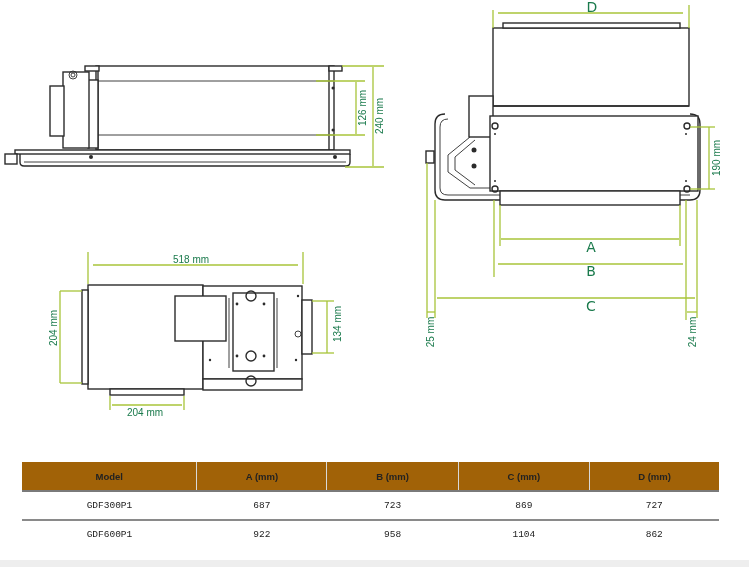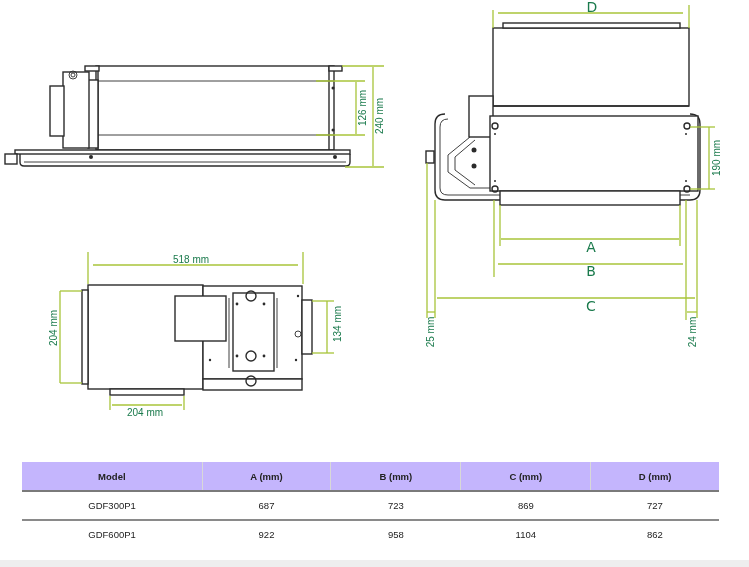--- a/index.html
+++ b/index.html
@@ -7,23 +7,23 @@
   #drawing { position: absolute; left: 0; top: 0; width: 749px; height: 455px; }
   .dim-text { font-family: "Liberation Sans", sans-serif; fill: #1a7a4c; font-size: 10px; }
   .dim-letter { font-family: "DejaVu Sans", sans-serif; fill: #1a7a4c; font-size: 14px; }
   .ln { stroke: #2b2b2b; fill: none; stroke-width: 1.4; }
   .ln-thin { stroke: #2b2b2b; fill: none; stroke-width: 0.9; }
   .dim { stroke: #a8c43a; fill: none; stroke-width: 1.3; }
   .fillbox { fill: #ffffff; stroke: #2b2b2b; stroke-width: 1.4; }
   .dot { fill: #2b2b2b; }
 
   #spec-table { position: absolute; left: 22px; top: 462px; width: 697px; border-collapse: collapse; font-family: "Liberation Sans", sans-serif; font-size: 9.5px; color: #222; }
-  #spec-table th { background: #c4b5fd; height: 26px; font-weight: bold; color: #222; border-right: 1px solid #d8d8d8; border-bottom: 2px solid #7a7a7a; margin-left: 31px; }
+  #spec-table th { background: #a16207; height: 26px; font-weight: bold; color: #222; border-right: 1px solid #d8d8d8; border-bottom: 2px solid #7a7a7a; margin-left: 31px; }
   #spec-table th:last-child { border-right: none; }
-  #spec-table td { text-align: center; height: 25px; border-bottom: 2px solid #8a8a8a; }
+  #spec-table td { text-align: center; height: 25px; border-bottom: 2px solid #8a8a8a; font-family: Liberation Mono, monospace; }
   #spec-table tr:last-child td { border-bottom: none; background: #ffffff; }
   .bottom-strip { position: absolute; left: 0; top: 560px; width: 749px; height: 7px; background: #eeeeee; }
 </style>
 </head>
 <body>
 
 <svg id="drawing" viewBox="0 0 749 455" xmlns="http://www.w3.org/2000/svg">
 
   <g>
 

